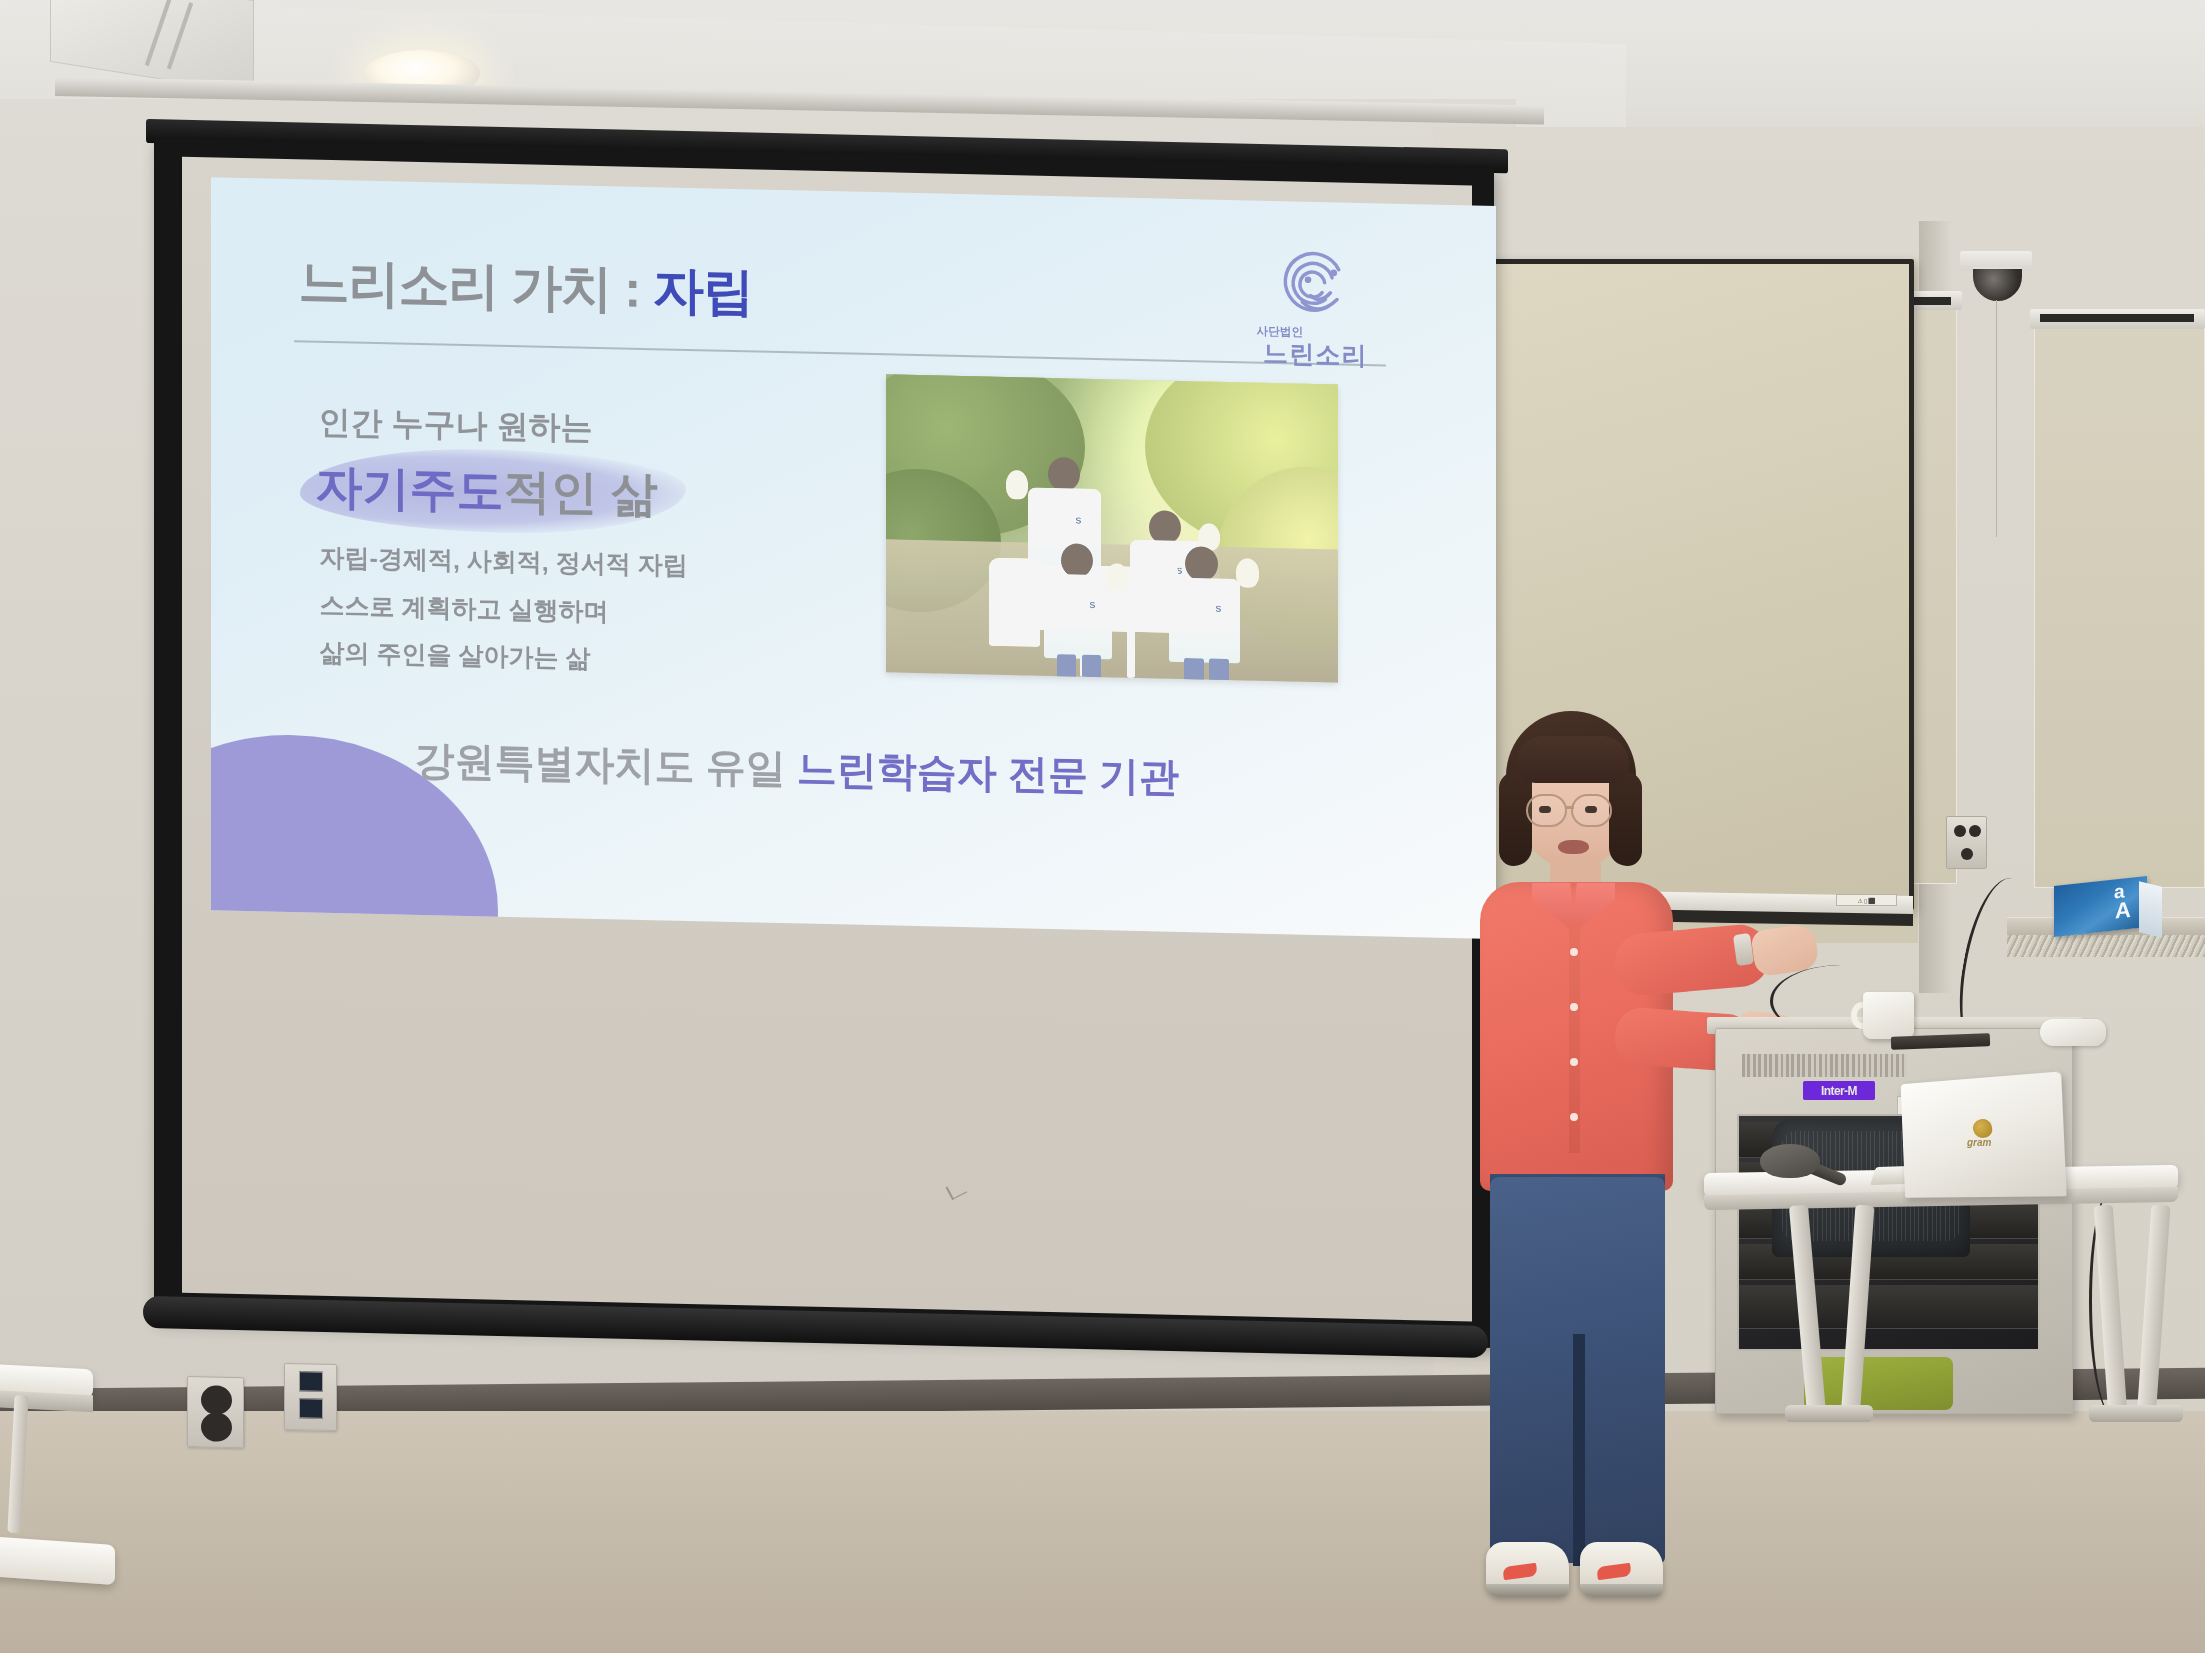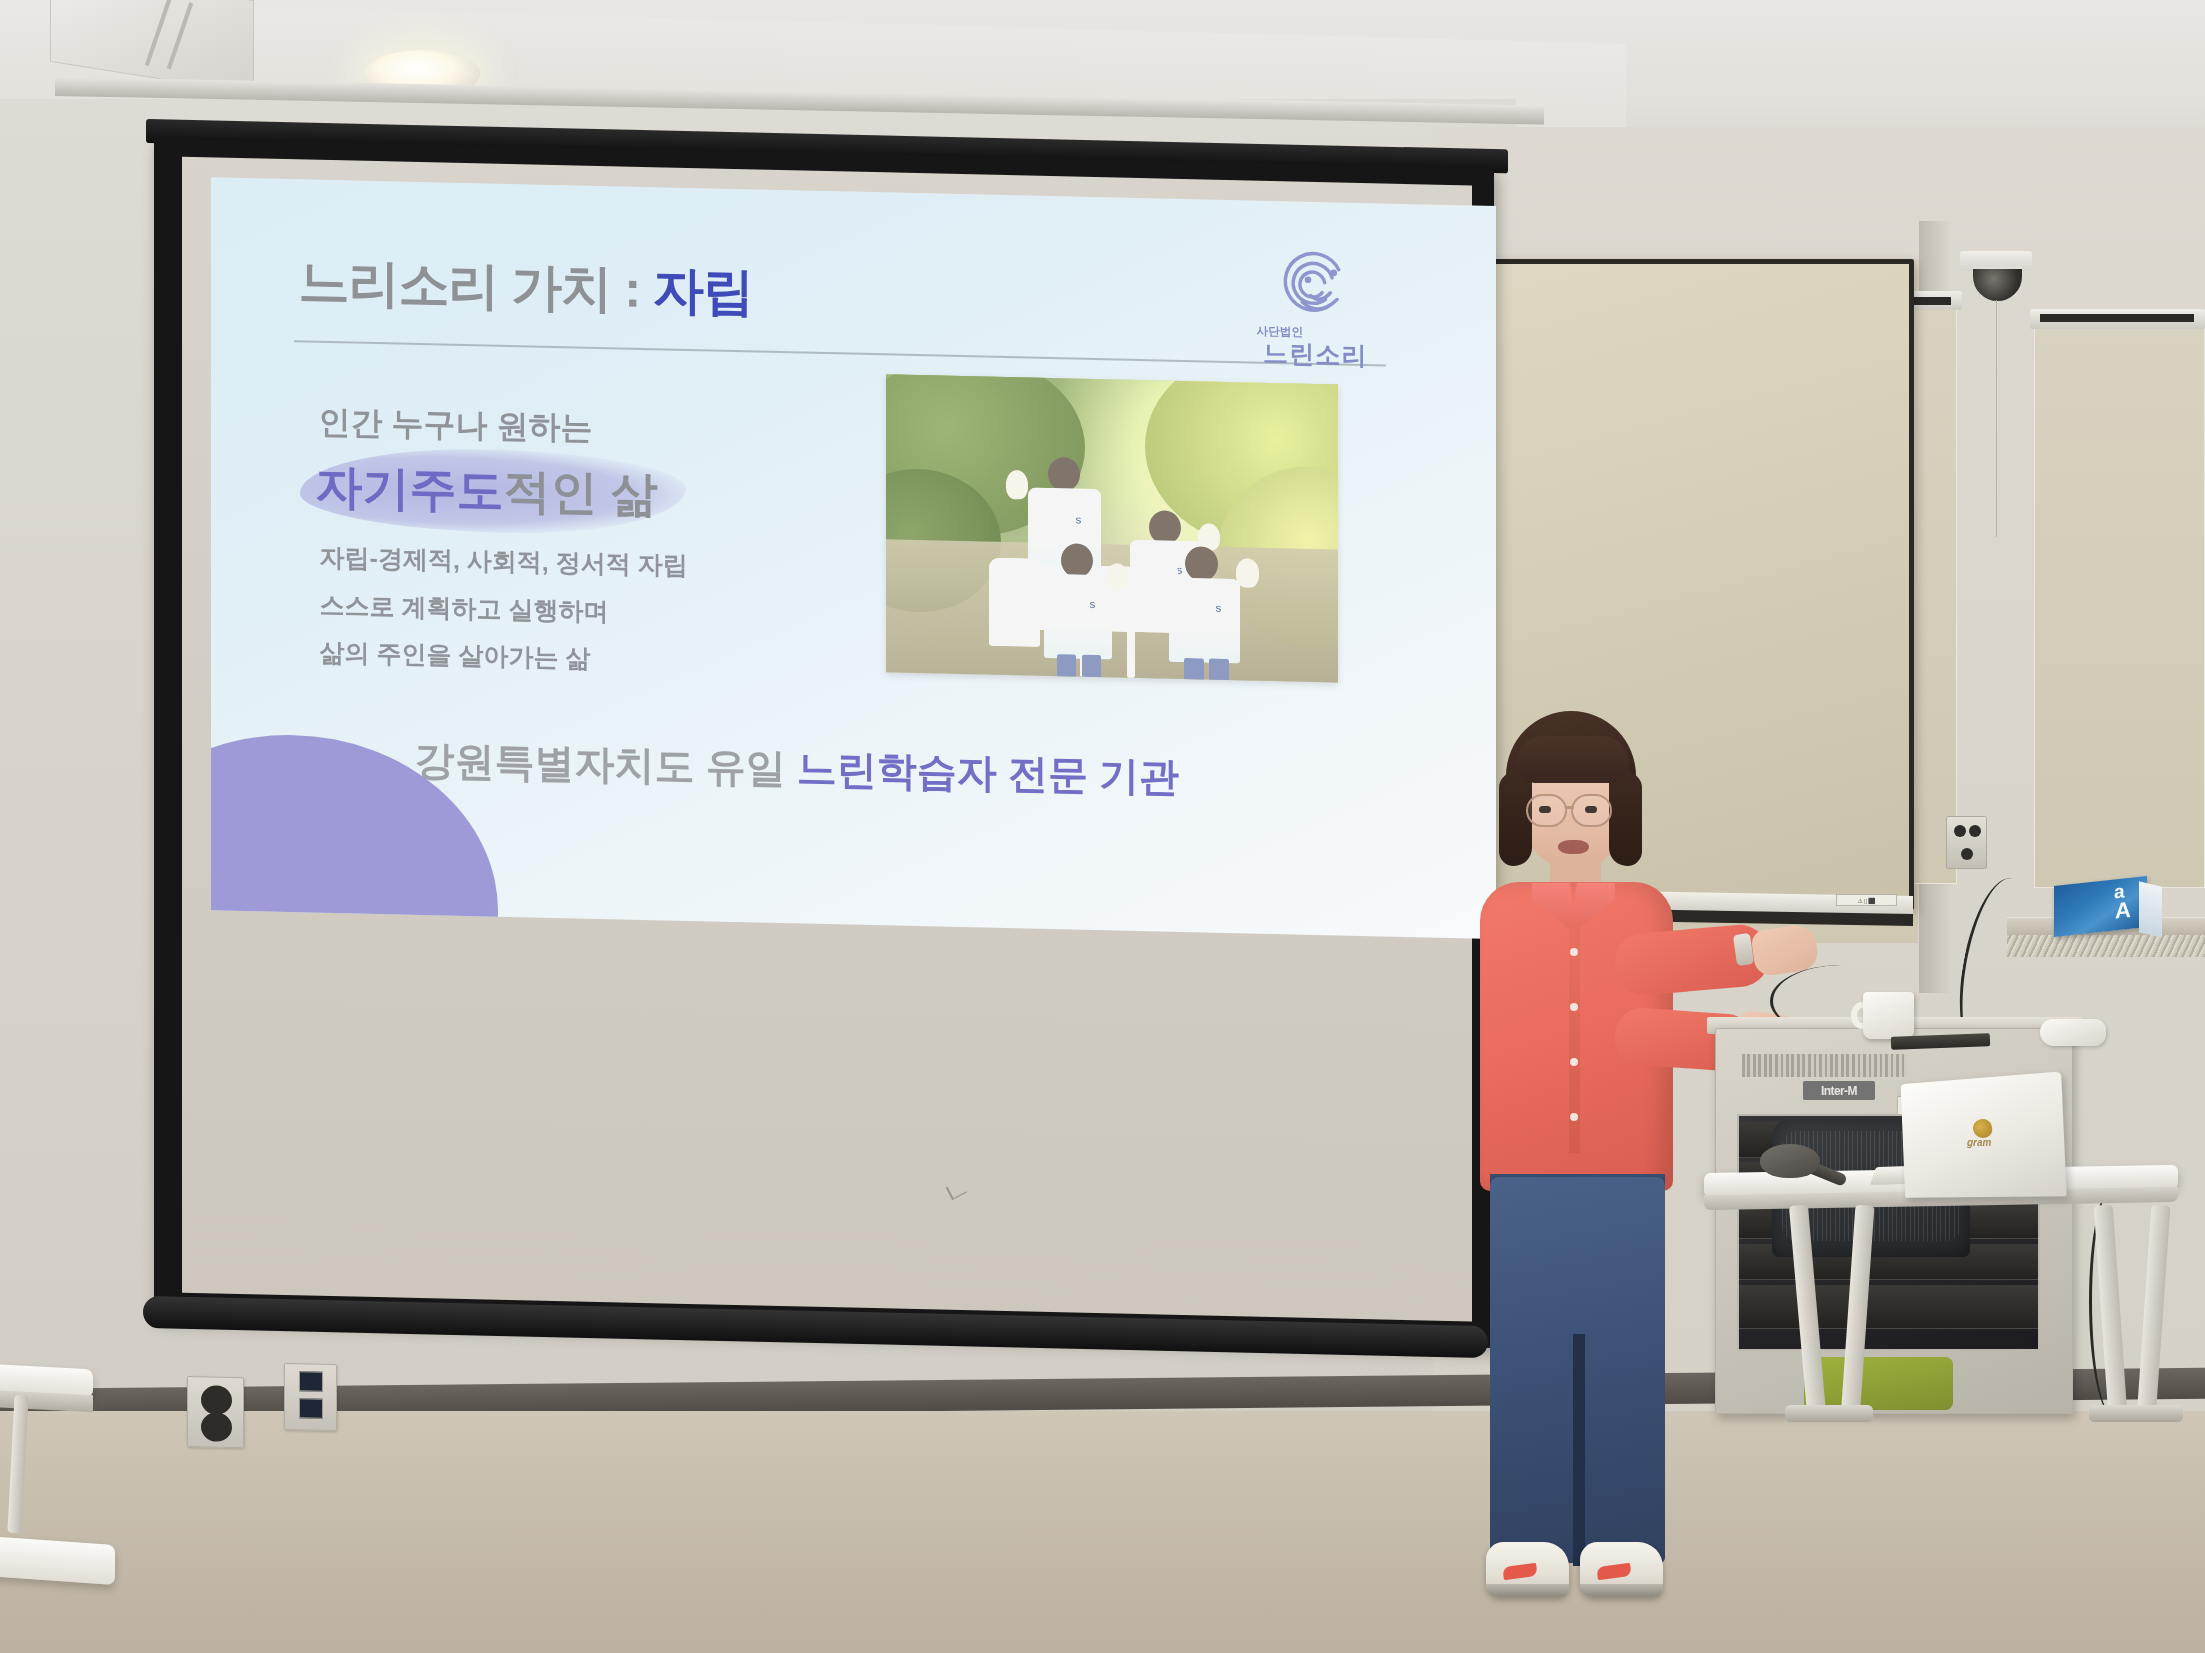--- a/index.html
+++ b/index.html
@@ -277,21 +277,21 @@
     background:linear-gradient(180deg,#bdb8ad,#8d887e);border-radius:0 0 8.8px 13.2px;}
 
   
   .rack{position:absolute;left:1715px;top:1028px;width:358px;height:386px;
     background:linear-gradient(160deg,#d9d5cb 0%,#c9c4b9 55%,#b8b3a8 100%);
     border:1.7px solid #b5b0a5;border-radius:2.2px;box-shadow:2.8px 4.4px 10px rgba(0,0,0,.22);}
   .rack-top{position:absolute;left:1707px;top:1017px;width:375px;height:16.5px;
     background:linear-gradient(180deg,#e6e2d9,#c9c4b9);border-radius:2.2px;}
   .rack-vent{position:absolute;background:repeating-linear-gradient(90deg,#a8a298 0 2.8px,#cfcac0 2.8px 5.5px);}
   .rack-label{position:absolute;left:1803px;top:1081px;width:72px;height:19px;
-    background:#737373;color:#e9e7e1;font-size:12px;font-weight:800;letter-spacing:-0.6px;
+    background:#6d28d9;color:#e9e7e1;font-size:12px;font-weight:800;letter-spacing:-0.6px;
     display:flex;align-items:center;justify-content:center;border-radius:1.7px;}
   .rack-glass{position:absolute;left:1737px;top:1114px;width:303px;height:237px;
     background:linear-gradient(165deg,rgba(40,40,44,.92),rgba(22,22,26,.96));
     border:2.2px solid #bcb7ac;border-radius:1.7px;overflow:hidden;}
   .rack-unit{position:absolute;background:linear-gradient(180deg,#3b3a36,#232220);
     border-bottom:0.6px solid #4a4843;}
   .rack-led{position:absolute;width:5px;height:5px;border-radius:50%;background:#d0c25a;box-shadow:0 0 3.3px #c4b44d;}
   .rack-sticker{position:absolute;left:1897px;top:1096px;width:99px;height:26.5px;
     background:#f2efe6;border:0.6px solid #bdb8ab;}
   .rack-sticker .bar{position:absolute;background:#4e7a45;}

